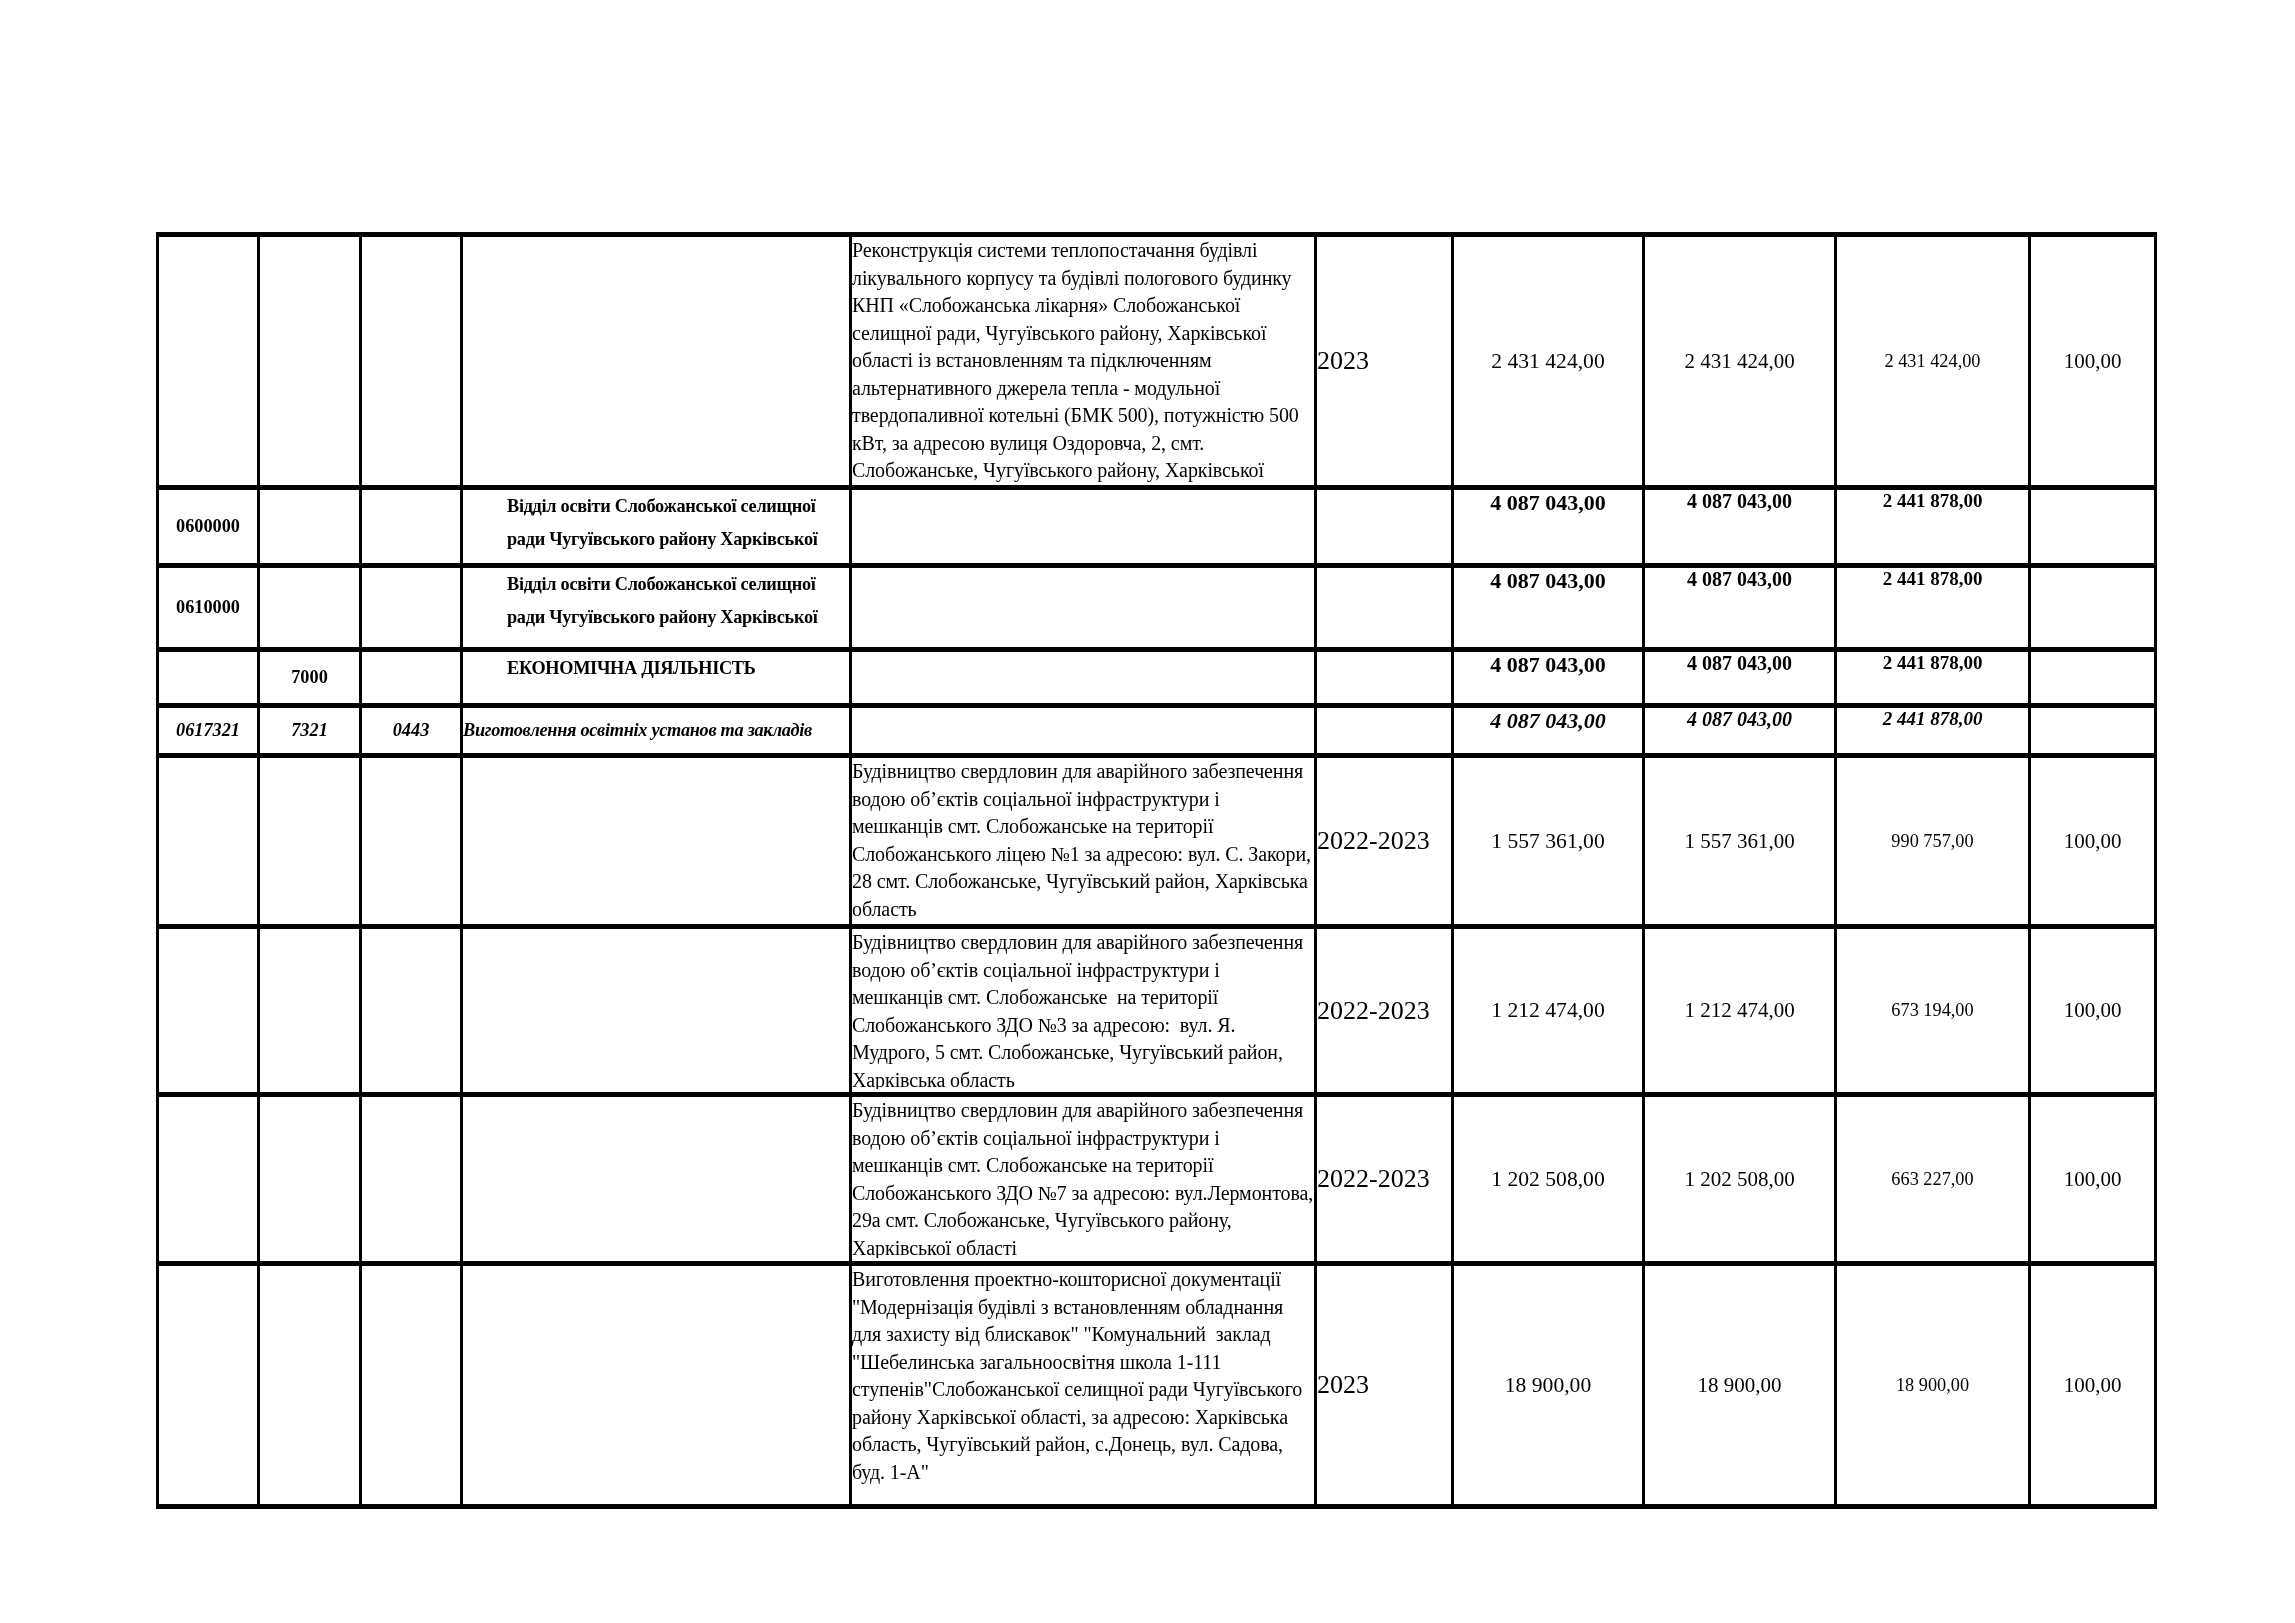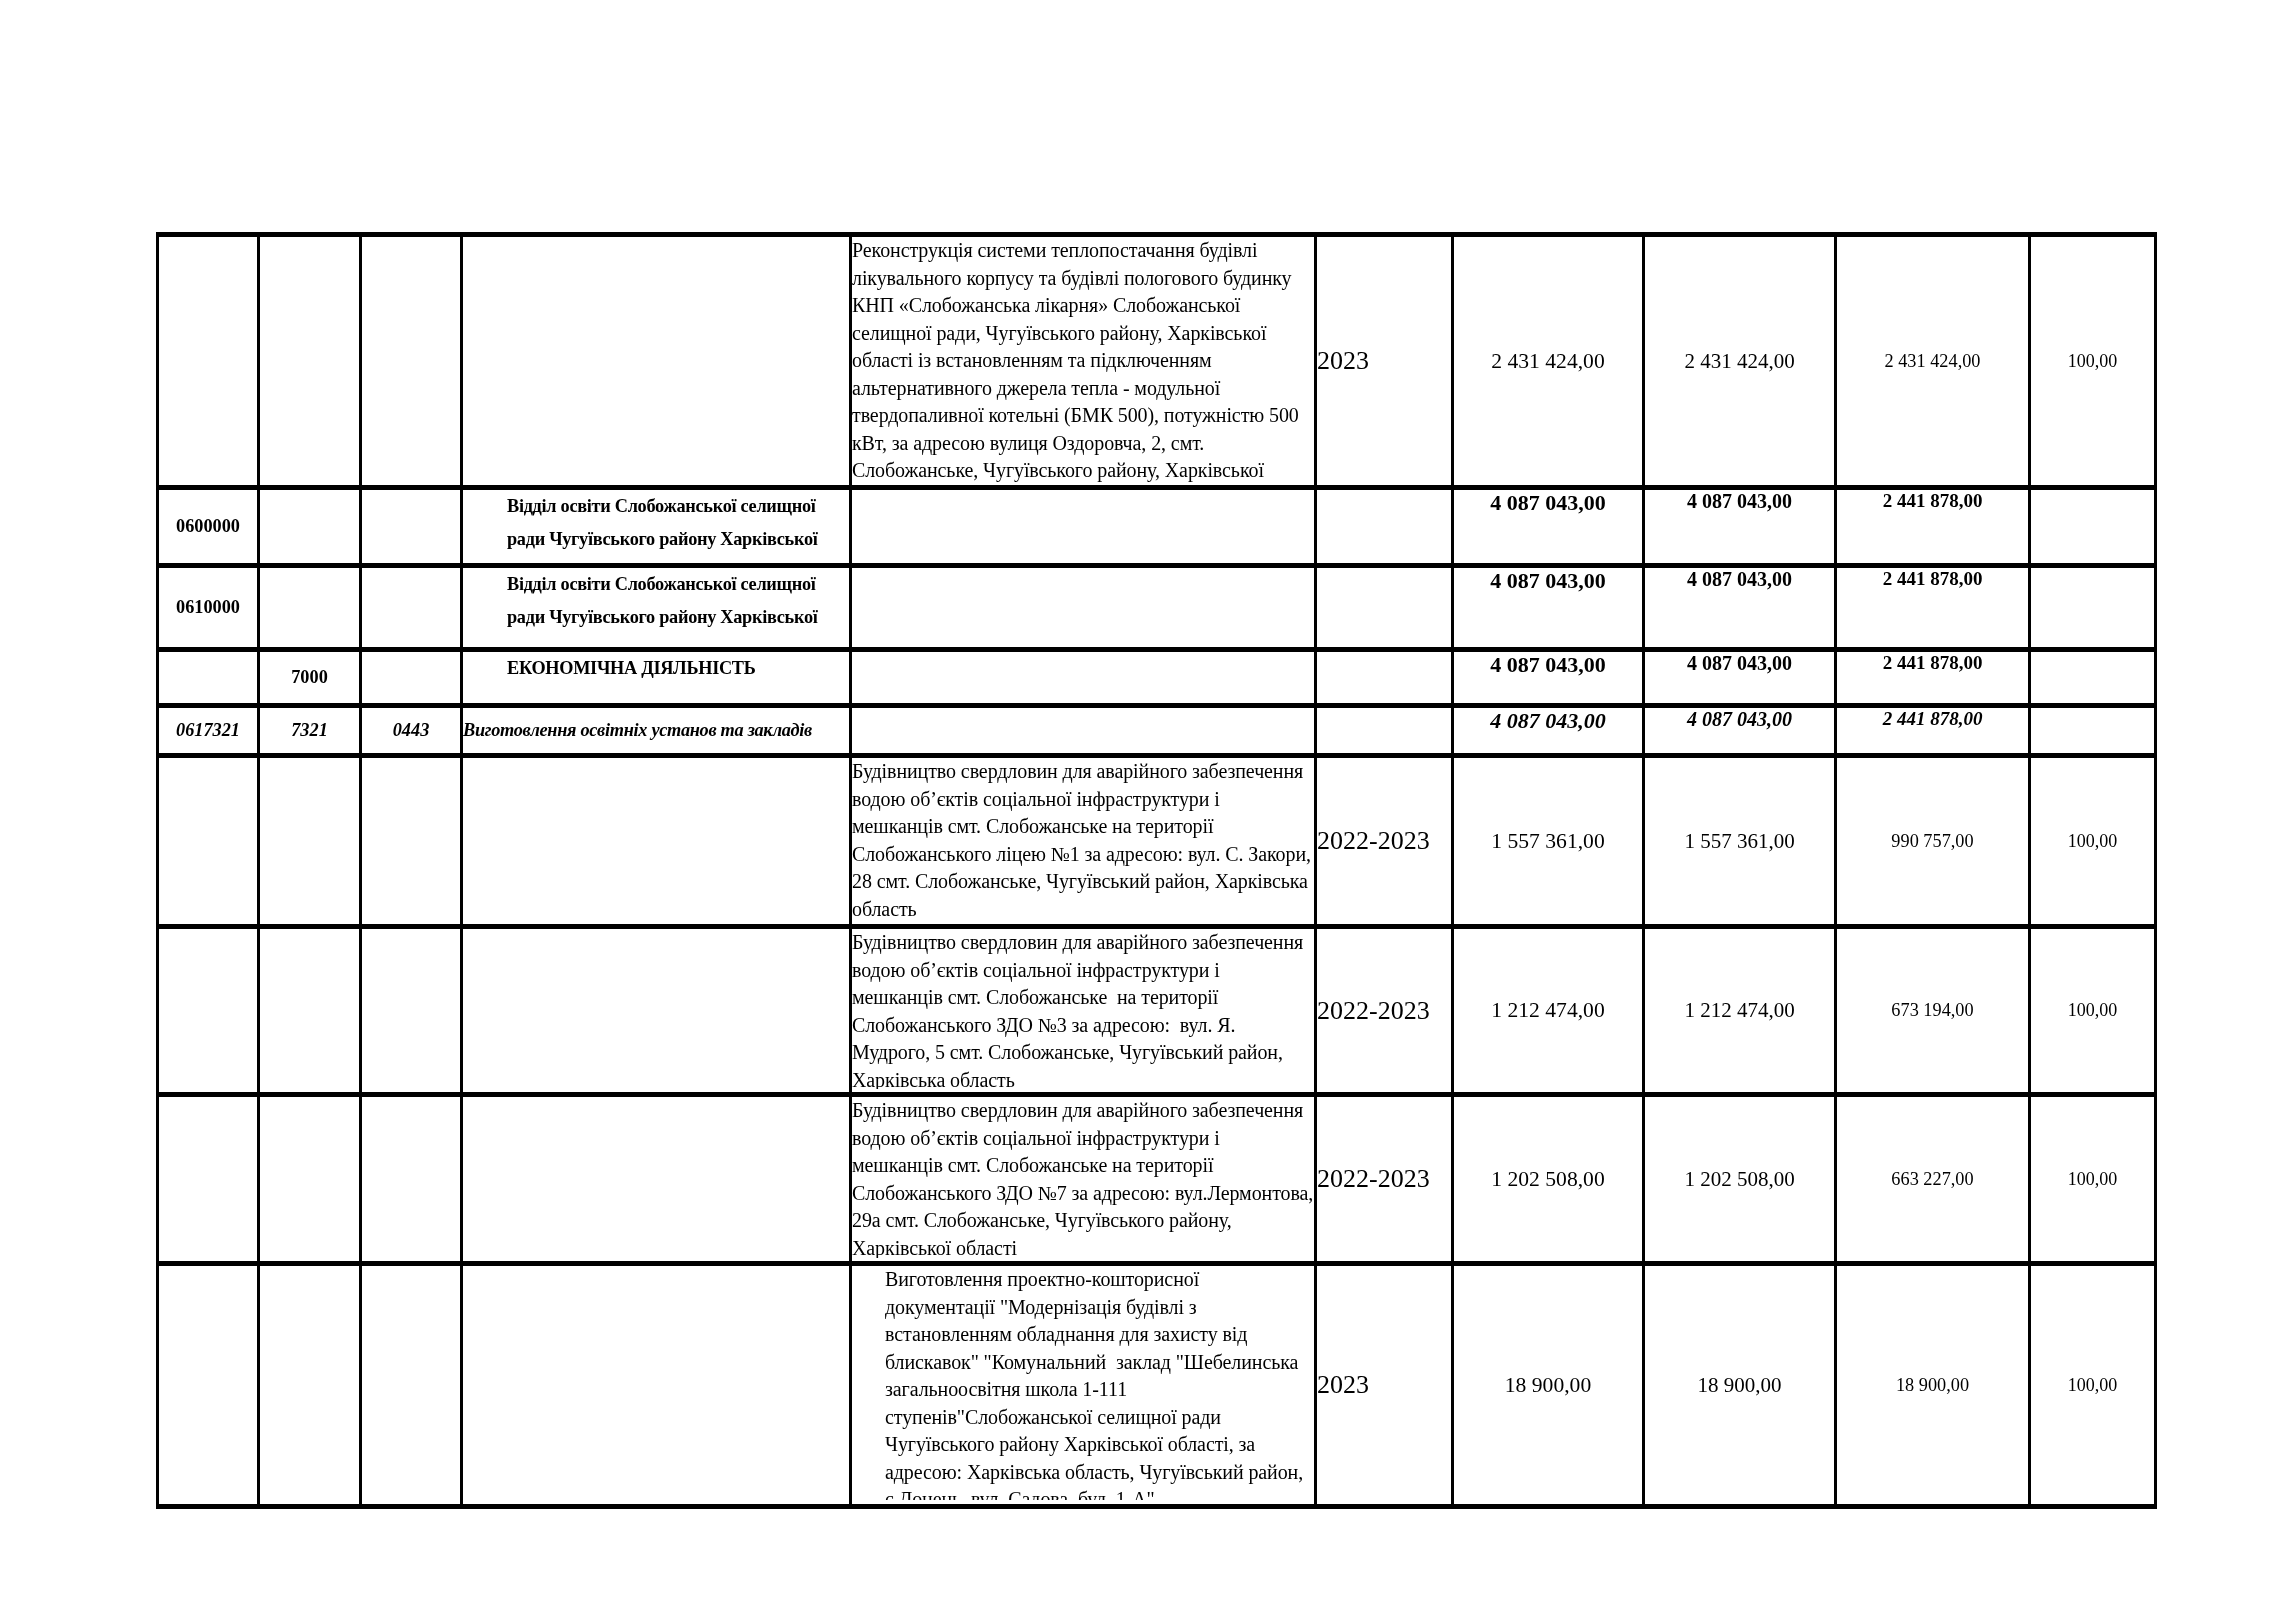--- a/index.html
+++ b/index.html
@@ -46,26 +46,26 @@
   }
   .name-box{max-height:72px;overflow:hidden;padding-left:44px;}
   .name-indent{padding-left:21px;}
   .desc{
     font-size:20px;line-height:27.5px;text-align:left;
     padding:3.9px 6.5px 2.6px 7.9px;letter-spacing:-0.1px;
     white-space:pre-wrap;
   }
   .desc-box{overflow:hidden;}
   .dh1{max-height:245px;} .dh6{max-height:162px;} .dh7{max-height:160px;}
-  .dh8{max-height:161px;} .dh9{max-height:234px;padding-left:33px;}
+  .dh8{max-height:161px;} .dh9{max-height:234px;}
   .year{font-size:26px;}
   .amt1{font-size:21.6px;text-align:center;}
   .amt2{font-size:21px;text-align:center;}
   .amt3{font-size:18.3px;text-align:center;}
-  .pct{font-size:18px;text-align:center;}
+  .pct{font-size:21px;text-align:center;}
   .sum1{font-weight:bold;font-size:22px;text-align:center;padding-top:5.2px;}
   .sum2{font-weight:bold;font-size:20px;text-align:center;padding-top:6.5px;}
   .sum3{font-weight:bold;font-size:19px;text-align:center;padding-top:7.2px;}
 </style>
 </head>
 <body>
 
 <div class="page">
   <table class="budget">
     <colgroup>

